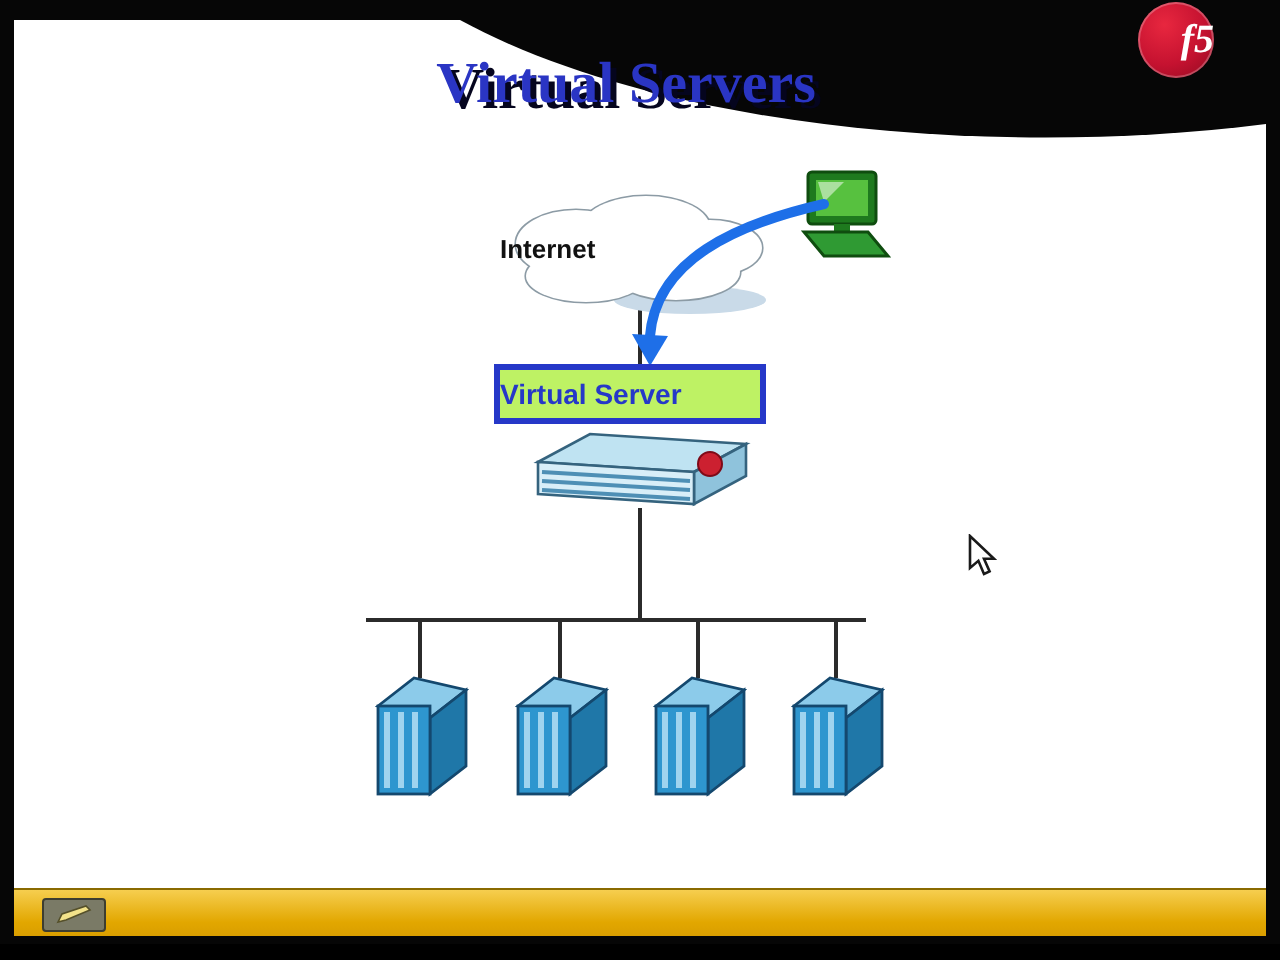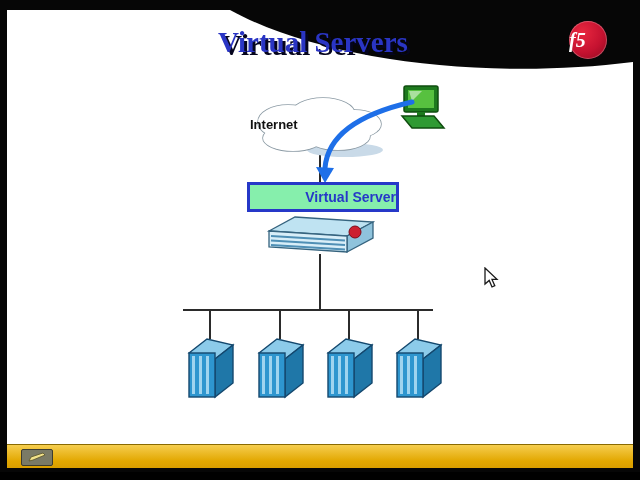--- a/index.html
+++ b/index.html
@@ -5,35 +5,35 @@
   html,body{margin:0;padding:0;}
   body{width:640px;height:480px;background:#000;position:relative;overflow:hidden;
        font-family:"Liberation Sans",sans-serif;}
   .abs{position:absolute;}
   #frame{position:absolute;left:0;top:0;width:640px;height:472px;background:#060606;}
   #slide{left:7px;top:10px;width:626px;height:458px;background:#fff;}
   #swoosh{left:230px;top:10px;}
   #title{left:158px;top:26px;width:310px;text-align:center;
          font-family:"Liberation Serif",serif;font-weight:bold;font-size:29px;
          color:#2A35C4;text-shadow:3px 3px 0 #05051E;z-index:5;}
-  #logo{left:569px;top:21px;width:38px;height:38px;border-radius:50%;
+  #logo{left:569px;top:1px;width:38px;height:38px;border-radius:50%;
         background:radial-gradient(circle at 35% 30%, #E8273F 0%, #C51230 55%, #8E0A20 100%);
-        z-index:6;display:flex;align-items:center;justify-content:flex-start;
+        z-index:6;display:flex;align-items:center;justify-content:flex-end;
         box-shadow:0 0 0 1px rgba(255,255,255,.25) inset;}
   #logo span{font-family:"Liberation Serif",serif;font-style:italic;font-weight:bold;
         color:#fff;font-size:20px;line-height:1;}
   #cloud{left:243px;top:92px;z-index:2;}
   #internet-label{left:250px;top:117px;width:96px;
         font-weight:bold;font-size:13px;color:#111;z-index:3;}
   #computer{left:396px;top:84px;z-index:3;}
   #arrow{left:296px;top:88px;z-index:4;}
   .vline{width:2px;background:#2b2b2b;z-index:1;}
   .hline{height:2px;background:#2b2b2b;z-index:1;}
   #vsbox{left:247px;top:182px;width:130px;height:24px;border:3px solid #2638C8;
-        background:#86efac;z-index:5;display:flex;align-items:center;justify-content:flex-end;padding-left:16px;}
+        background:#bef264;z-index:5;display:flex;align-items:center;justify-content:flex-start;}
   #vsbox span{font-weight:bold;font-size:14px;color:#2638C8;}
   #appliance{left:255px;top:211px;z-index:4;}
   .server{z-index:3;}
   #cursor{left:483px;top:267px;z-index:9;}
   #footer{left:7px;top:444px;width:626px;height:23px;z-index:7;
         background:linear-gradient(#F6CE4F,#E2A700 70%,#D99E00);
         border-top:1px solid #8a6a00;}
   #penbtn{left:14px;top:4px;width:30px;height:15px;background:#7a7a66;
         border:1px solid #3d3d30;border-radius:2px;position:absolute;
         display:flex;align-items:center;justify-content:center;cursor:pointer;}

